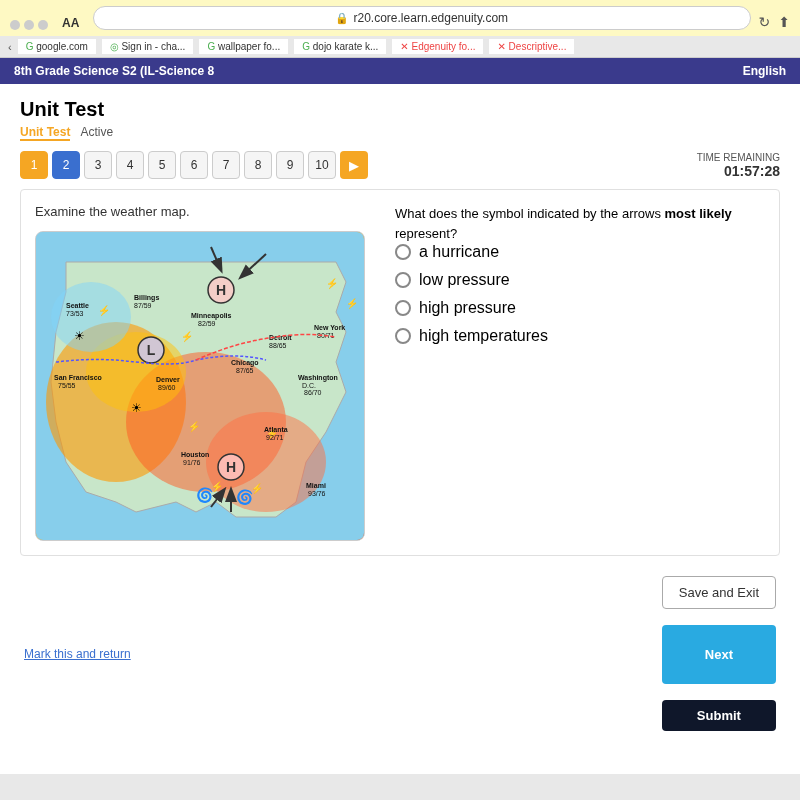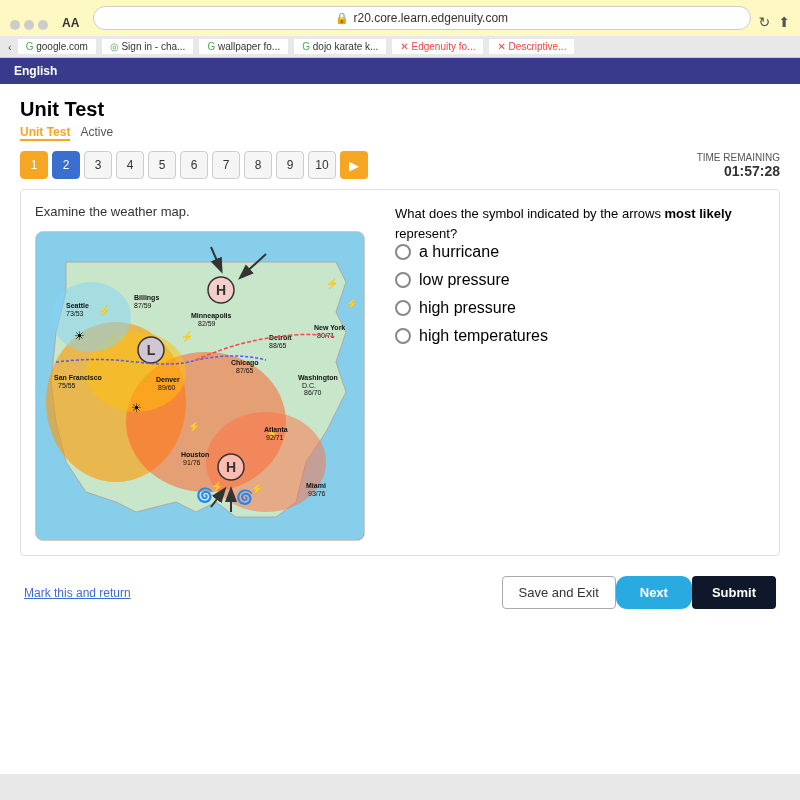--- a/index.html
+++ b/index.html
@@ -207,36 +207,37 @@
       padding: 8px 4px;
     }
     .mark-return-link {
       color: #3a6fcf;
       text-decoration: underline;
       font-size: 12px;
       cursor: pointer;
     }
     .bottom-buttons {
       display: flex;
-      gap: 0;
+      gap: 16px;
+      flex-direction: column;
     }
     .btn-save-exit {
       background: white;
       border: 1px solid #aaa;
       border-radius: 4px;
       padding: 8px 16px;
       font-size: 13px;
       cursor: pointer;
       color: #333;
     }
     .btn-next {
       background: #29aae1;
       border: none;
-      border-radius: 11px;
-      padding: 0 24px;
+      border-radius: 4px;
+      padding: 22px 24px;
       font-size: 13px;
       cursor: pointer;
       color: white;
       font-weight: bold;
     }
     .btn-submit {
       background: #0f172a;
       border: none;
       border-radius: 4px;
       padding: 8px 20px;
@@ -281,20 +282,21 @@
     <div class="browser-tab x-tab">
       ✕ Edgenuity fo...
     </div>
     <div class="browser-tab x-tab">
       ✕ Descriptive...
     </div>
   </div>
 </div>
 
 <div class="app-header">
+  <span class="app-header-title">8th Grade Science S2 (IL-Science 8</span>
   <span class="app-header-lang">English</span>
 </div>
 
 <div class="page-content">
 
   <div class="unit-test-title">Unit Test</div>
   <div class="unit-test-breadcrumb">
     <span class="breadcrumb-active">Unit Test</span>
     <span class="breadcrumb-status">Active</span>
   </div>

